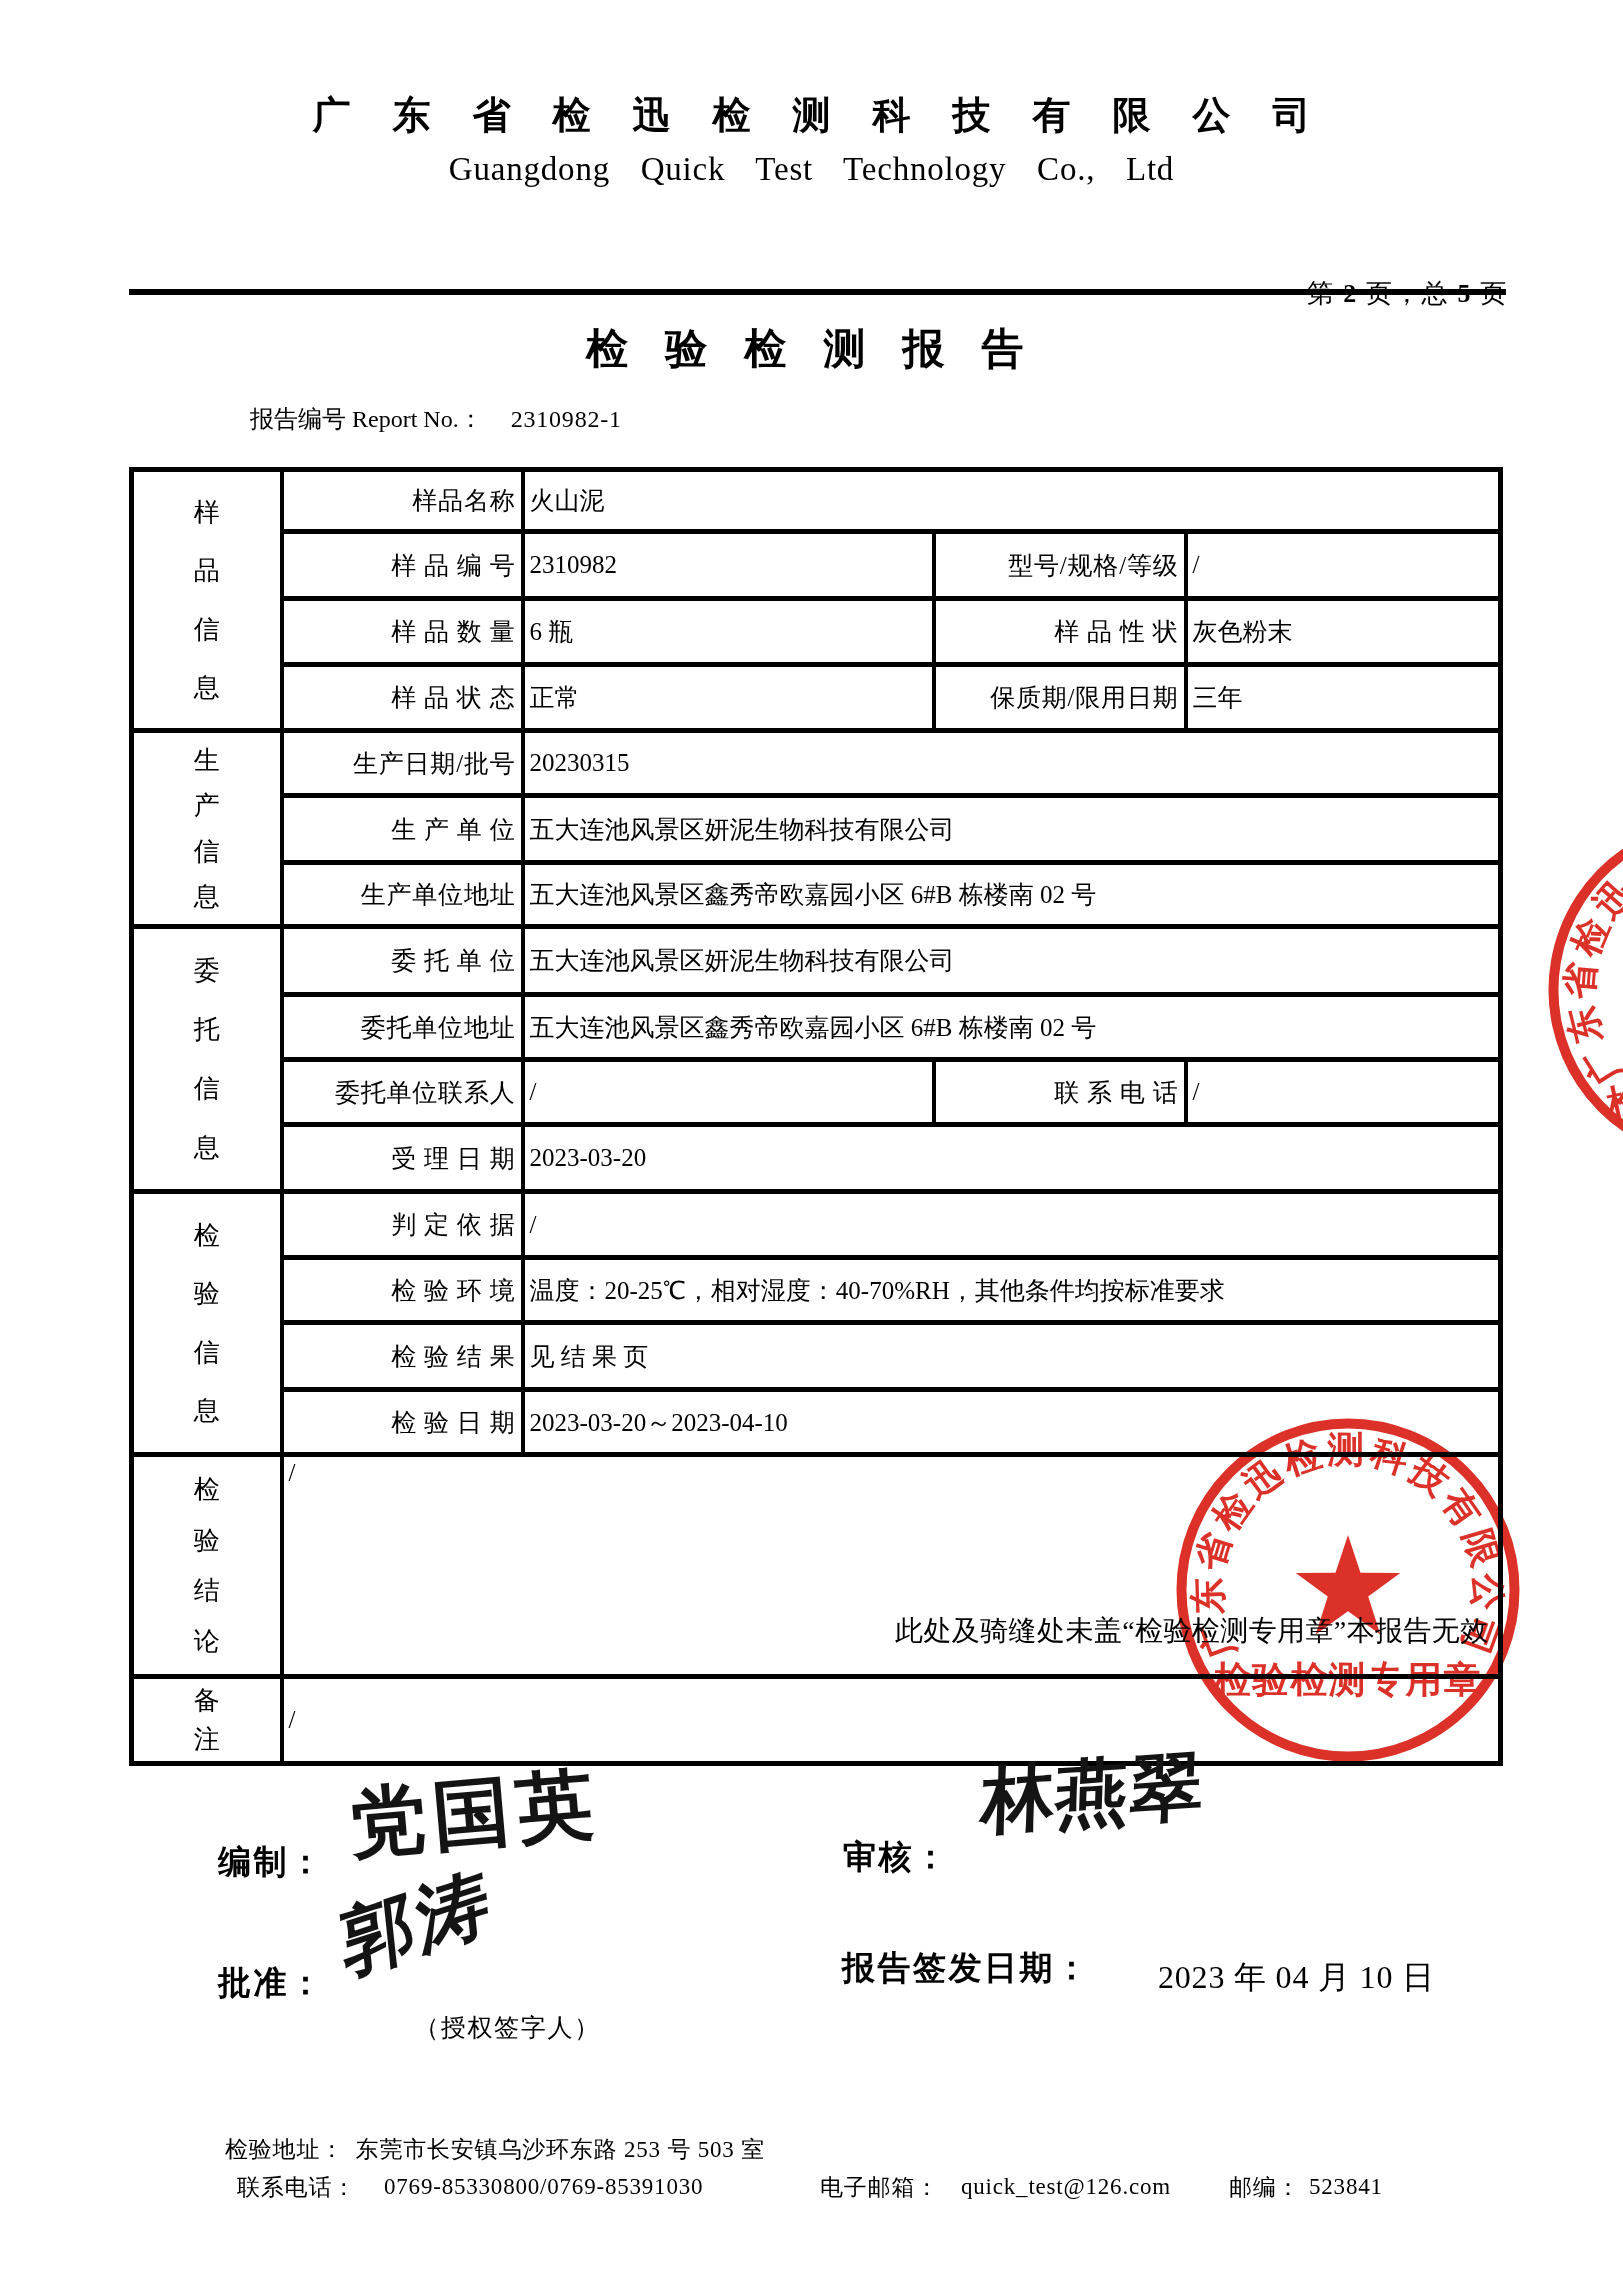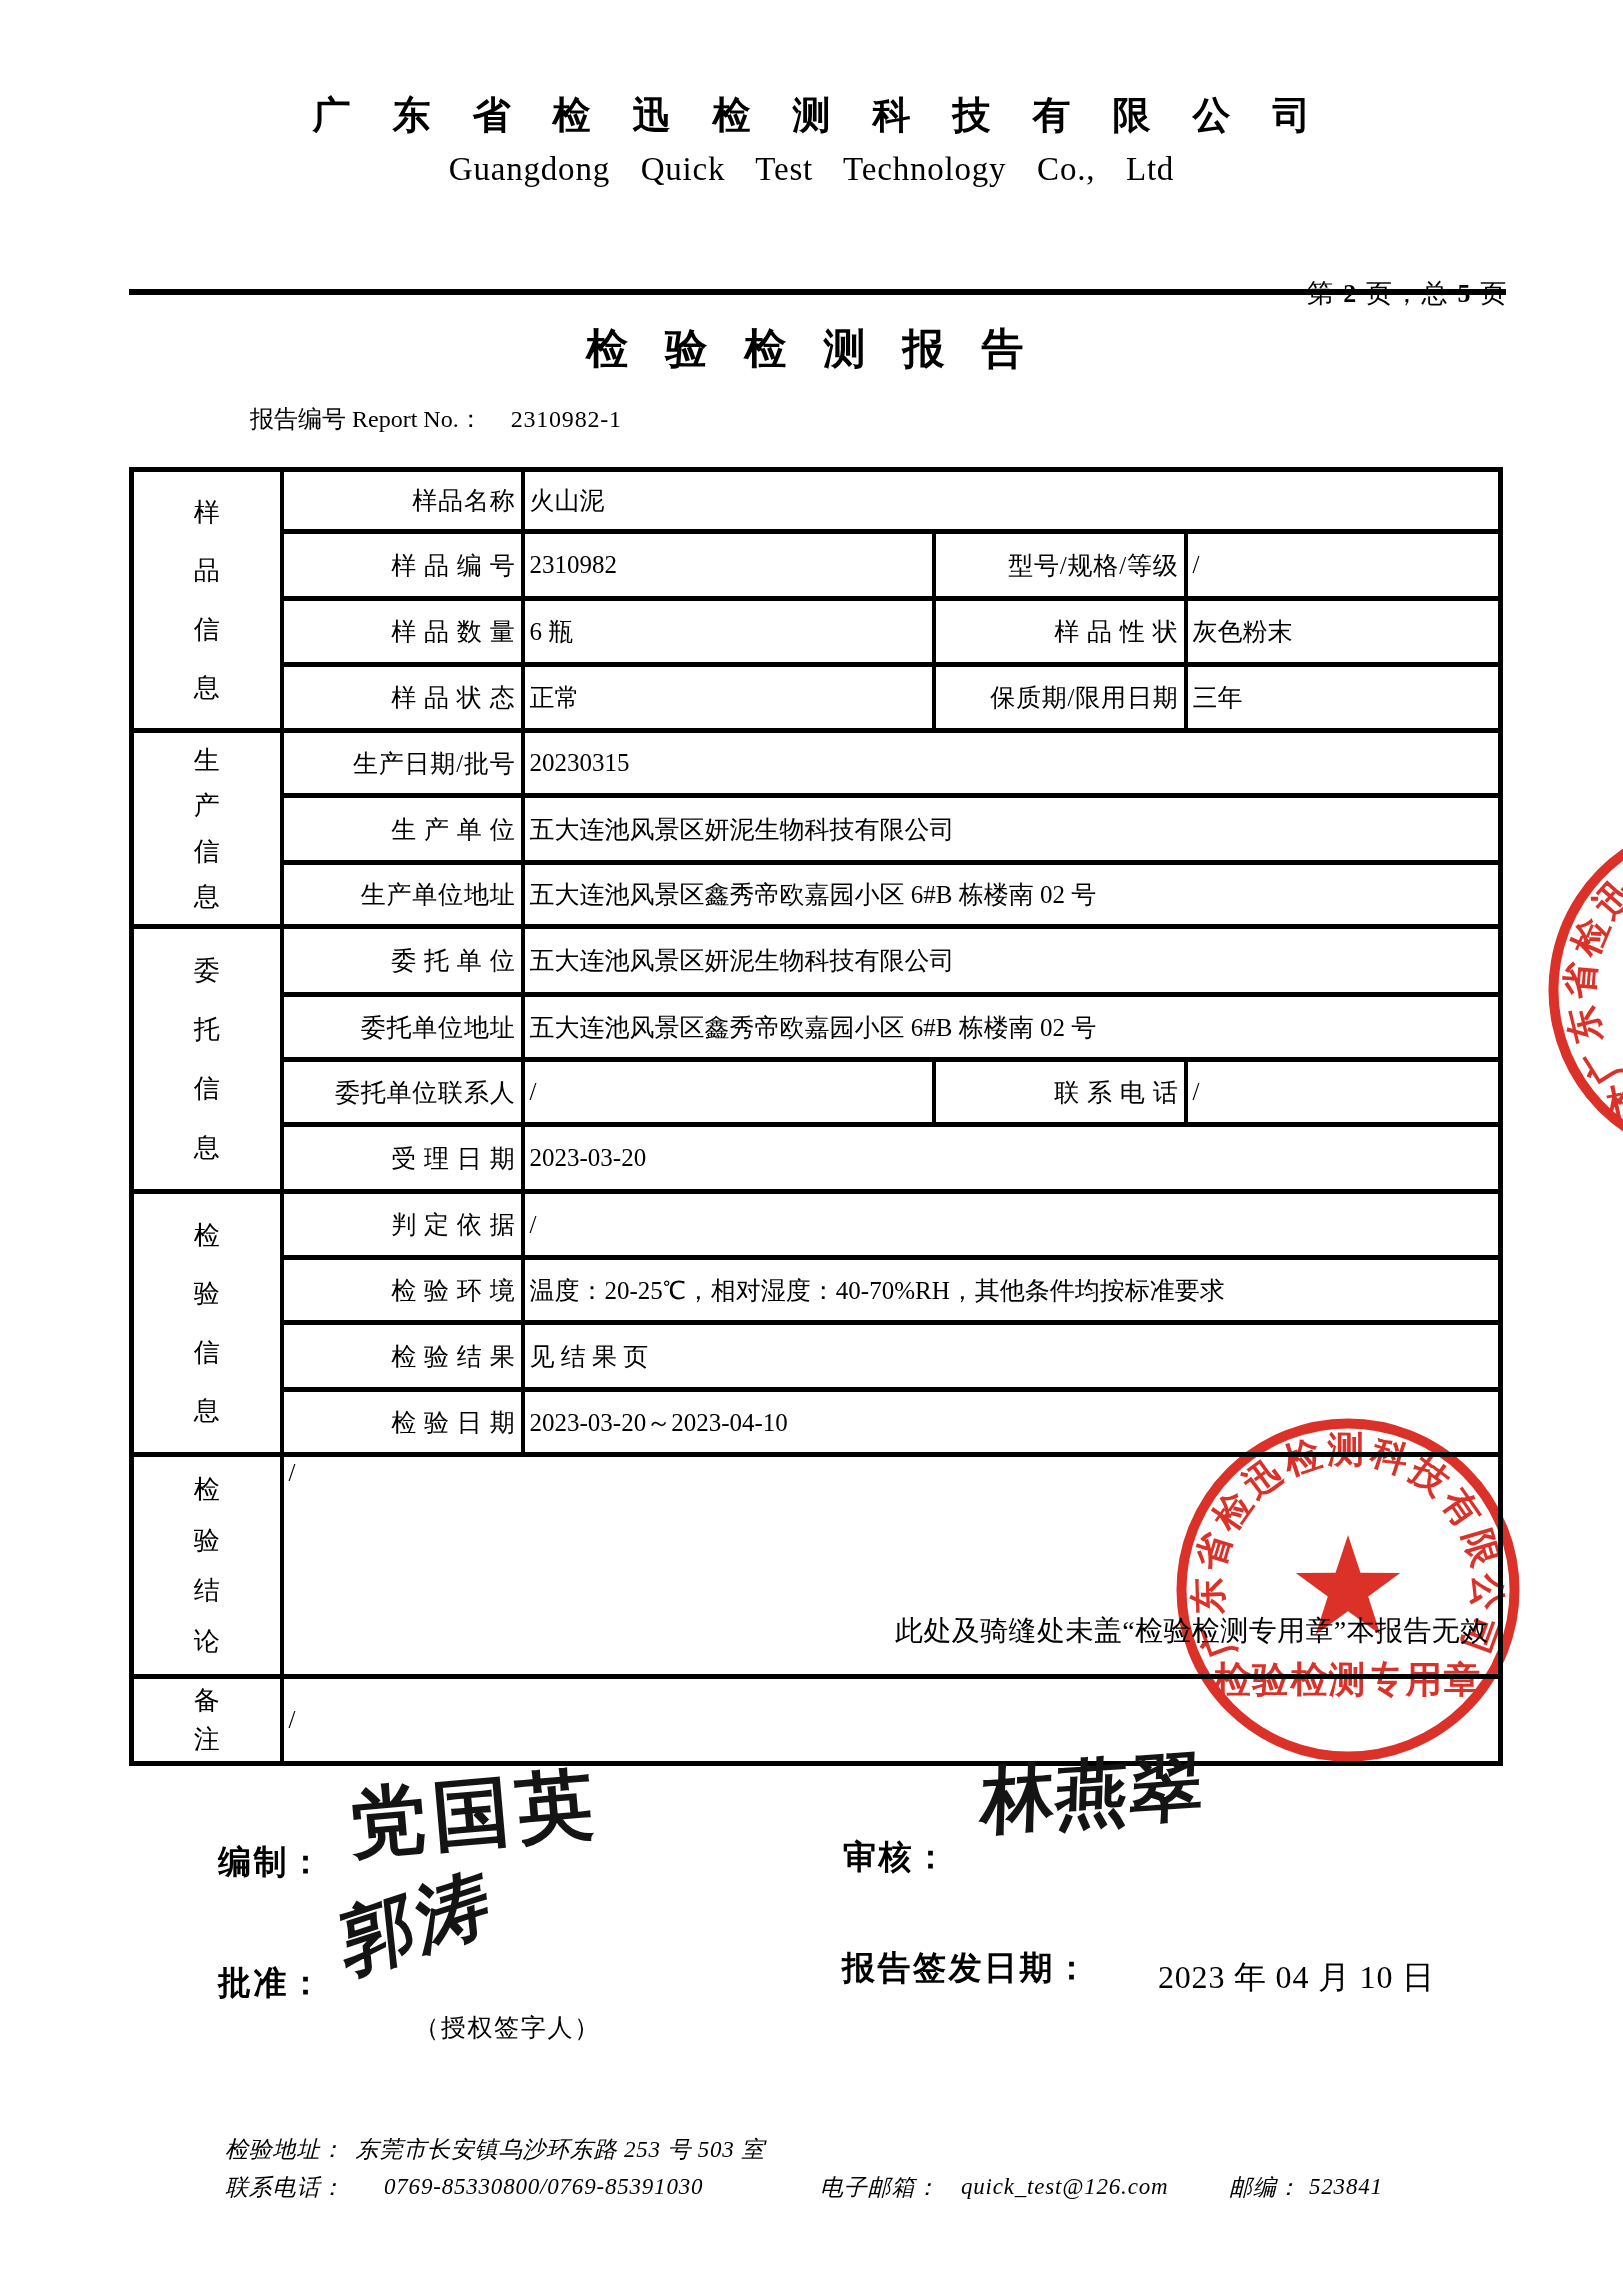--- a/index.html
+++ b/index.html
@@ -44,24 +44,24 @@
   .sig2{top:1745px;left:981px;font-size:73px;transform:rotate(-4deg) skewX(-6deg);letter-spacing:1.7px;}
   .sig3{top:1873px;left:339px;font-size:75px;transform:rotate(-18deg) skewX(-12deg);letter-spacing:3.3px;}
   .lbl-prepare{top:1840px;left:218px;}
   .lbl-review{top:1835px;left:843px;}
   .lbl-approve{top:1961px;left:218px;}
   .lbl-issue{top:1946px;left:842px;}
   .issue-date{top:1956px;left:1158px;font-size:32px;letter-spacing:0.8px;}
   .authorized{top:2011px;left:414px;font-size:25px;letter-spacing:1.7px;}
 
   
-  .footer{font-size:23px;letter-spacing:0.8px;white-space:nowrap;font-style:italic;}
+  .footer{font-size:23px;letter-spacing:0.8px;white-space:nowrap;}
   .f-line1{top:2134px;left:225px;}
   .f-line1 .val{margin-left:11.6px;}
-  .f-phone-label{top:2172px;left:225px;}
+  .f-phone-label{top:2172px;left:237px;}
   .f-phone{top:2174px;left:384px;}
   .f-email-label{top:2172px;left:820px;}
   .f-email{top:2174px;left:961px;}
   .f-zip-label{top:2172px;left:1229px;}
   .f-zip{top:2174px;left:1309px;}
 </style>
 </head>
 <body>
 
 <div class="abs center-line company-cn">广东省检迅检测科技有限公司</div>

